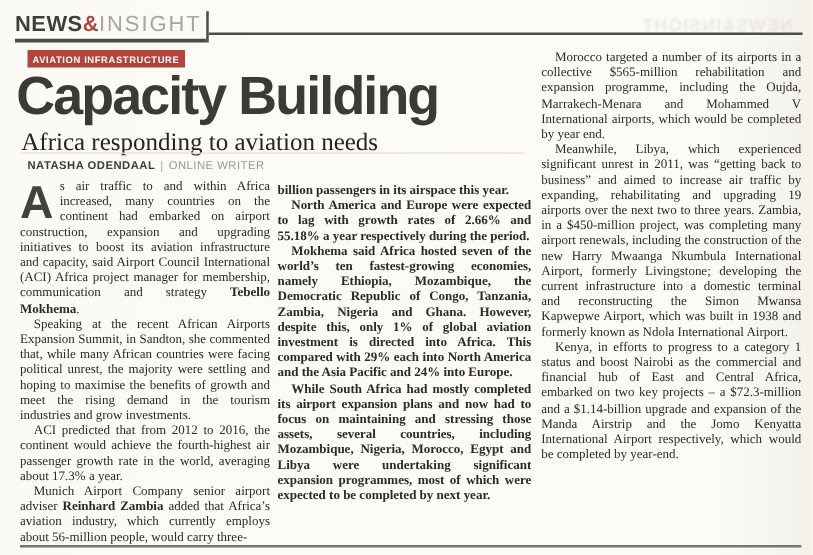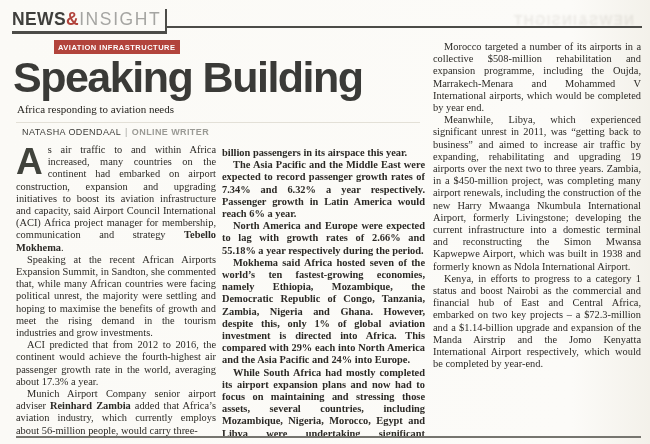--- a/index.html
+++ b/index.html
@@ -35,37 +35,36 @@
     position:absolute;right:16px;top:12px;transform:scaleX(-1);
     font-weight:bold;font-size:14px;letter-spacing:1px;color:#8a8376;
     opacity:.14;filter:blur(1px);
   }
   
   .tag{
     position:absolute;left:22px;top:40px;
     background:var(--accent);color:#fff;
     font-size:7.5px;font-weight:bold;letter-spacing:.5px;
     padding:2.5px 5px 2px 4px;
-    margin-left:32px;
   }
   
   .headline{
     position:absolute;left:13px;top:54px;width:420px;
     font-size:43px;font-weight:bold;letter-spacing:-1.5px;line-height:1.1;
     color:var(--headline);
   }
   .subtitle{
     position:absolute;left:17px;top:103px;
-    font-family:"Liberation Serif",serif;font-size:11px;color:#26241f;
+    font-family:"Liberation Serif",serif;font-size:20px;color:#26241f;
   }
   .byline-rule{position:absolute;left:16px;top:122px;width:404px;height:1px;background:#e3e0d7;}
   .byline{position:absolute;left:22px;top:127px;font-size:9px;letter-spacing:.4px;white-space:nowrap;}
-  .byline .author{font-weight:normal;color:#3c3c39;text-align:center;}
+  .byline .author{font-weight:bold;color:#3c3c39;text-align:center;}
   .byline .sep{color:#a8a8a3;margin:0 4px;}
-  .byline .role{font-weight:bold;color:var(--muted);}
+  .byline .role{font-weight:normal;color:var(--muted);}
   
   .col{
     position:absolute;
     font-family:"Liberation Serif",serif;
     font-size:10.4px;line-height:12.2px;
     text-align:justify;color:var(--body);
     overflow:hidden;
   }
   .col1{left:16px;top:144px;width:200px;height:292px;}
   .col2{left:222px;top:147px;width:203px;height:289px;font-weight:bold;}
@@ -93,44 +92,43 @@
     <div class="mh-vert"></div>
     <div class="mh-rule"></div>
   </div>
 
   <div class="ghost">
     <span>NEWS</span><span>&amp;</span><span>INSIGHT</span>
   </div>
 
   <div class="tag">AVIATION INFRASTRUCTURE</div>
 
-  <h1 class="headline">Speaking Building</h1>
+  <h1 class="headline">Capacity Building</h1>
 
   <div class="subtitle">Africa responding to aviation needs</div>
 
   <div class="byline-rule"></div>
 
   <div class="byline">
     <span class="author">NATASHA ODENDAAL</span><span class="sep">|</span><span class="role">ONLINE WRITER</span>
   </div>
 
   <div class="col col1">
       <p class="para"><span class="drop-cap">A</span><span>s air traffic to and within Africa increased, many countries on the continent had embarked on airport construction, expansion and upgrading initiatives to boost its aviation infrastructure and capacity, said Airport Council International (ACI) Africa project manager for membership, communication and strategy </span><span class="bold-name">Tebello Mokhema</span><span>.</span></p>
       <p class="para indent"><span>Speaking at the recent African Airports Expansion Summit, in Sandton, she commented that, while many African countries were facing political unrest, the majority were settling and hoping to maximise the benefits of growth and meet the rising demand in the tourism industries and grow investments.</span></p>
       <p class="para indent"><span>ACI predicted that from 2012 to 2016, the continent would achieve the fourth-highest air passenger growth rate in the world, averaging about 17.3% a year.</span></p>
       <p class="para indent"><span>Munich Airport Company senior airport adviser </span><span class="bold-name">Reinhard Zambia</span><span> added that Africa’s aviation industry, which currently employs about 56-million people, would carry three-</span></p>
     </div>
   <div class="col col2">
       <p class="para"><span>billion passengers in its airspace this year.</span></p>
-      <p class="para indent"><span>The Asia Pacific and the Middle East were expected to record passenger growth rates of 7.34% and 6.32% a year respectively. Passenger growth in Latin America would reach 6% a year.</span></p>
       <p class="para indent"><span>North America and Europe were expected to lag with growth rates of 2.66% and 55.18% a year respectively during the period.</span></p>
       <p class="para indent"><span>Mokhema said Africa hosted seven of the world’s ten fastest-growing economies, namely Ethiopia, Mozambique, the Democratic Republic of Congo, Tanzania, Zambia, Nigeria and Ghana. However, despite this, only 1% of global aviation investment is directed into Africa. This compared with 29% each into North America and the Asia Pacific and 24% into Europe.</span></p>
       <p class="para indent"><span>While South Africa had mostly completed its airport expansion plans and now had to focus on maintaining and stressing those assets, several countries, including Mozambique, Nigeria, Morocco, Egypt and Libya were undertaking significant expansion programmes, most of which were expected to be completed by next year.</span></p>
     </div>
   <div class="col col3">
-      <p class="para indent"><span>Morocco targeted a number of its airports in a collective $508-million rehabilitation and expansion programme, including the Oujda, Marrakech-Menara and Mohammed V International airports, which would be completed by year end.</span></p>
+      <p class="para indent"><span>Morocco targeted a number of its airports in a collective $565-million rehabilitation and expansion programme, including the Oujda, Marrakech-Menara and Mohammed V International airports, which would be completed by year end.</span></p>
       <p class="para indent"><span>Meanwhile, Libya, which experienced significant unrest in 2011, was “getting back to business” and aimed to increase air traffic by expanding, rehabilitating and upgrading 19 airports over the next two to three years. Zambia, in a $450-million project, was completing many airport renewals, including the construction of the new Harry Mwaanga Nkumbula International Airport, formerly Livingstone; developing the current infrastructure into a domestic terminal and reconstructing the Simon Mwansa Kapwepwe Airport, which was built in 1938 and formerly known as Ndola International Airport.</span></p>
       <p class="para indent"><span>Kenya, in efforts to progress to a category 1 status and boost Nairobi as the commercial and financial hub of East and Central Africa, embarked on two key projects – a $72.3-million and a $1.14-billion upgrade and expansion of the Manda Airstrip and the Jomo Kenyatta International Airport respectively, which would be completed by year-end.</span></p>
     </div>
 
   <div class="bottom-rule"></div>
 
 </div>
 
 </body></html>

